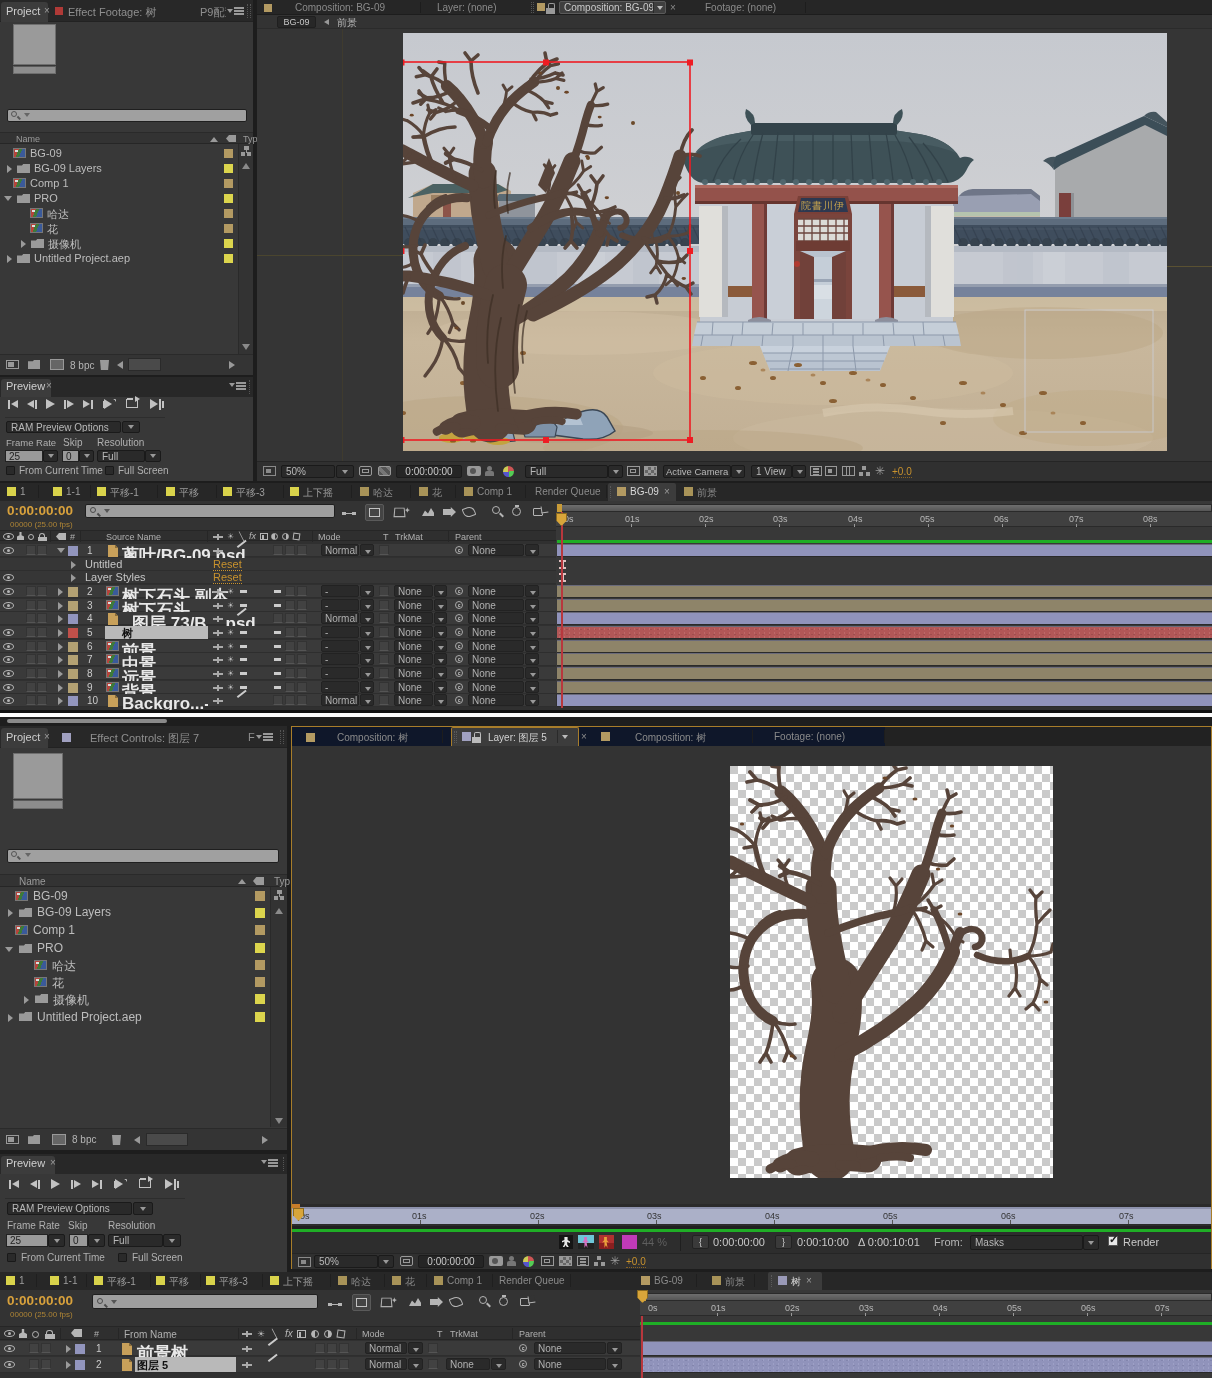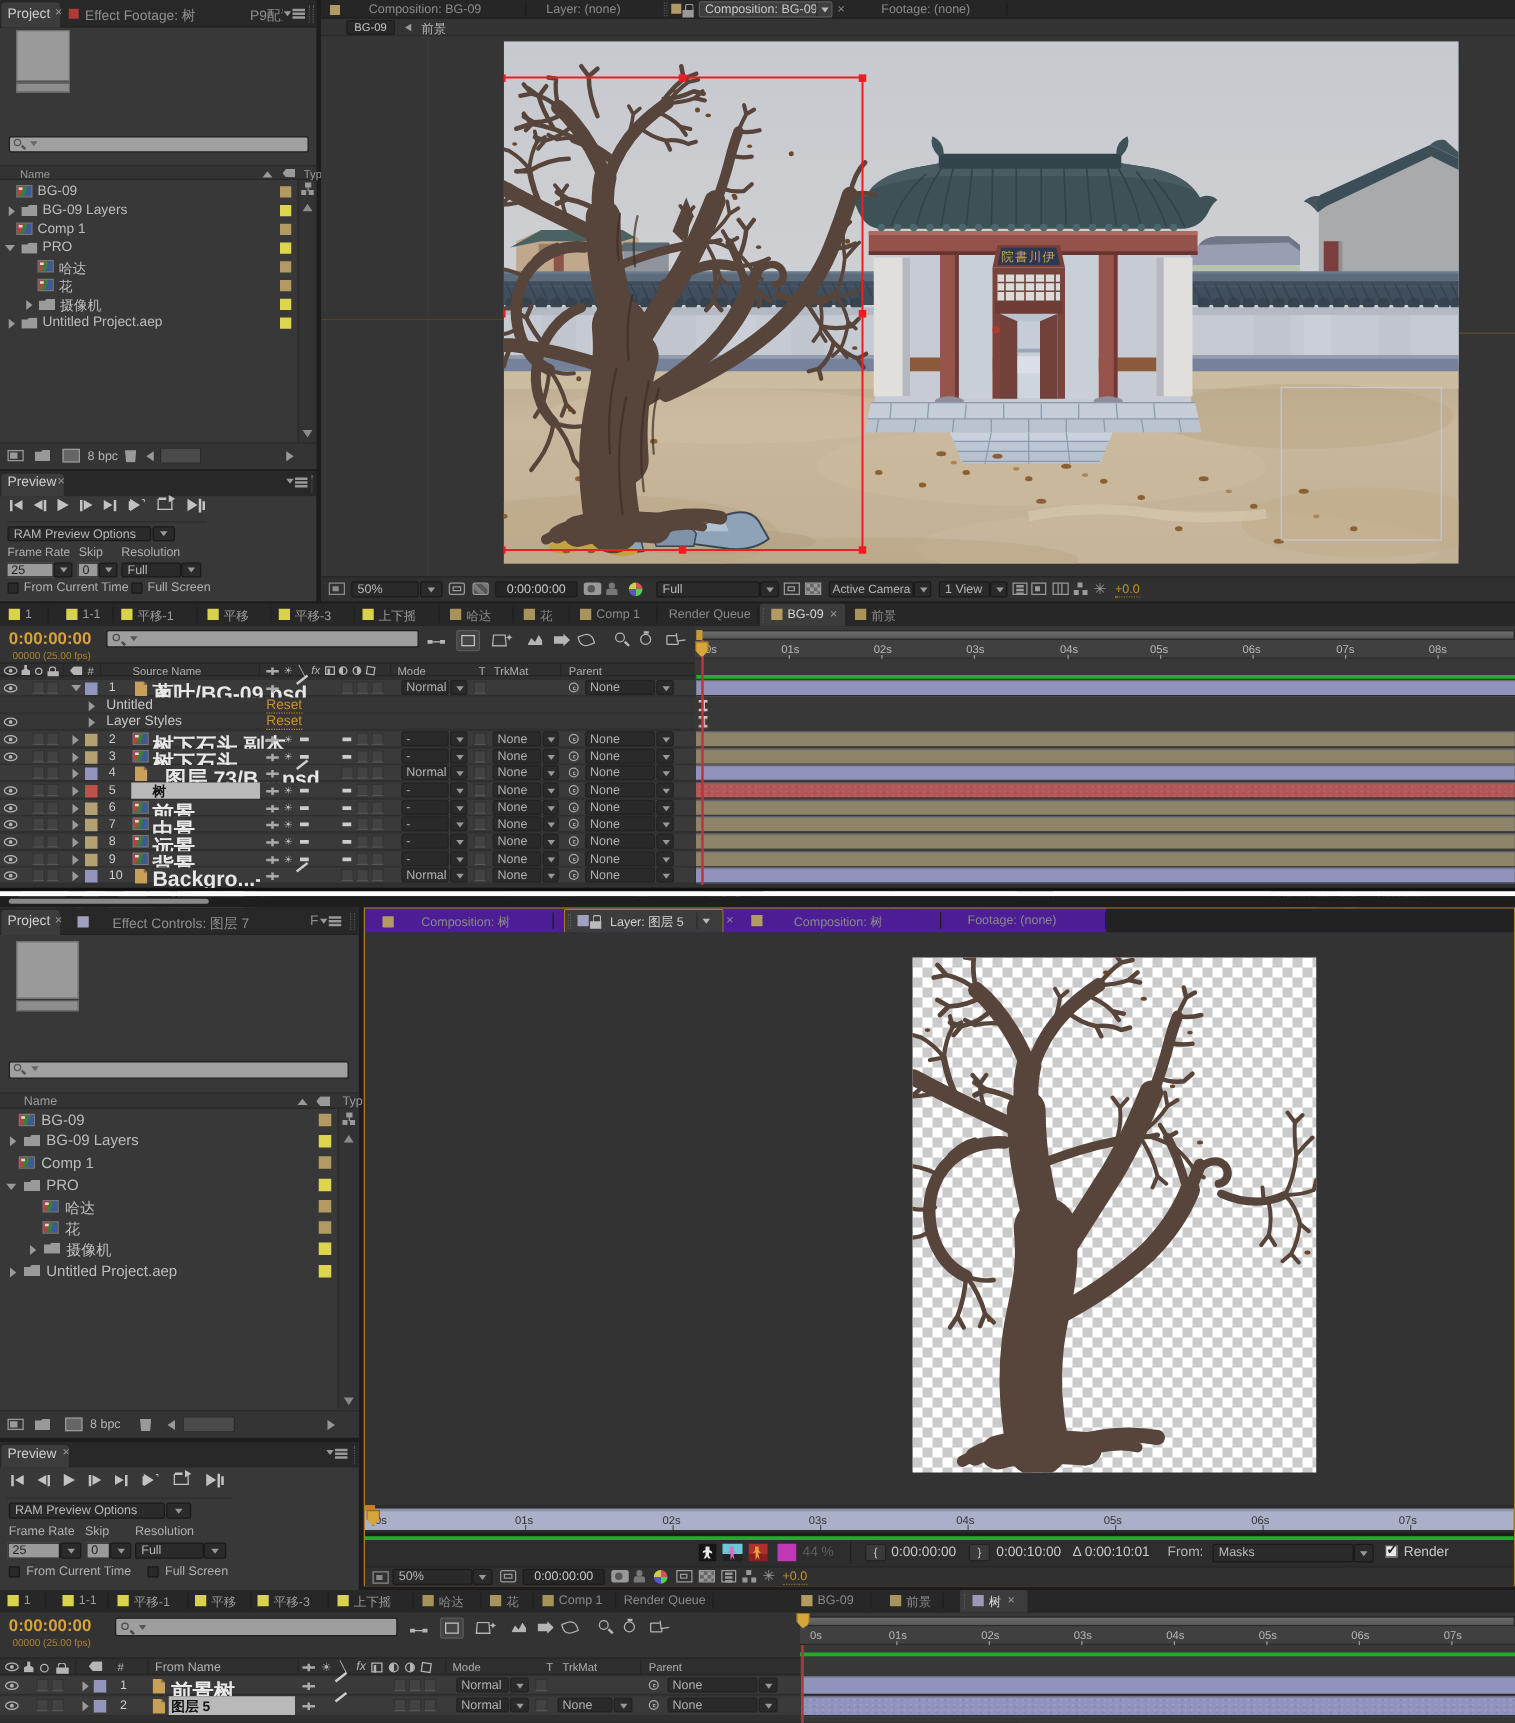--- a/index.html
+++ b/index.html
@@ -1170,21 +1170,21 @@
     <div class="abs dd" style="left:163px;top:80px;width:18px;height:13px;">
         <span class="ar" style="margin:0 auto;"></span>
       </div>
     <div class="abs chk" style="left:7px;top:99px;"></div>
     <div class="abs" style="left:21px;top:98px;color:#b0b0b0;font-size:10px;">From Current Time</div>
     <div class="abs chk" style="left:118px;top:99px;"></div>
     <div class="abs" style="left:132px;top:98px;color:#b0b0b0;font-size:10px;">Full Screen</div>
   </div>
   <div class="abs" id="bviewer" style="left:291px;top:0;width:921px;height:543px;background:#333333;border:1px solid #a87d2a;">
 
-    <div class="abs" style="left:0;top:0;width:919px;height:19px;background:#4c1d95;">
+    <div class="abs" style="left:0;top:0;width:919px;height:19px;background:#0f172a;">
       <div class="abs" style="left:14px;top:6px;width:9px;height:9px;background:#b39a62;"></div>
       <div class="abs" style="left:45px;top:4px;color:#8a8a8a;font-size:10px;">Composition: 树</div>
       <div class="abs" style="left:150px;top:3px;width:1px;height:13px;background:#1d1d1d;"></div>
       <div class="abs" style="left:159px;top:0;width:128px;height:19px;background:#3c3c3c;border:1px solid #a87d2a;border-bottom:none;border-radius:2px 2px 0 0;"></div>
       <div class="abs" style="left:162px;top:4px;width:3px;height:12px;border-left:1px dotted #5a5a5a;border-right:1px dotted #5a5a5a;"></div>
       <div class="abs" style="left:170px;top:5px;width:9px;height:9px;background:#a0a0c0;"></div>
       <div class="abs" style="left:182px;top:5px;width:7px;height:6px;border:1.5px solid #bbb;border-radius:2px 2px 0 0;border-bottom:none;"></div>
       <div class="abs" style="left:180px;top:10px;width:9px;height:6px;background:#bbb;"></div>
       <div class="abs" style="left:196px;top:4px;color:#d2d2d2;font-size:10px;">Layer: 图层 5</div>
       <div class="abs" style="left:265px;top:3px;width:1px;height:13px;background:#2a2a2a;"></div>

